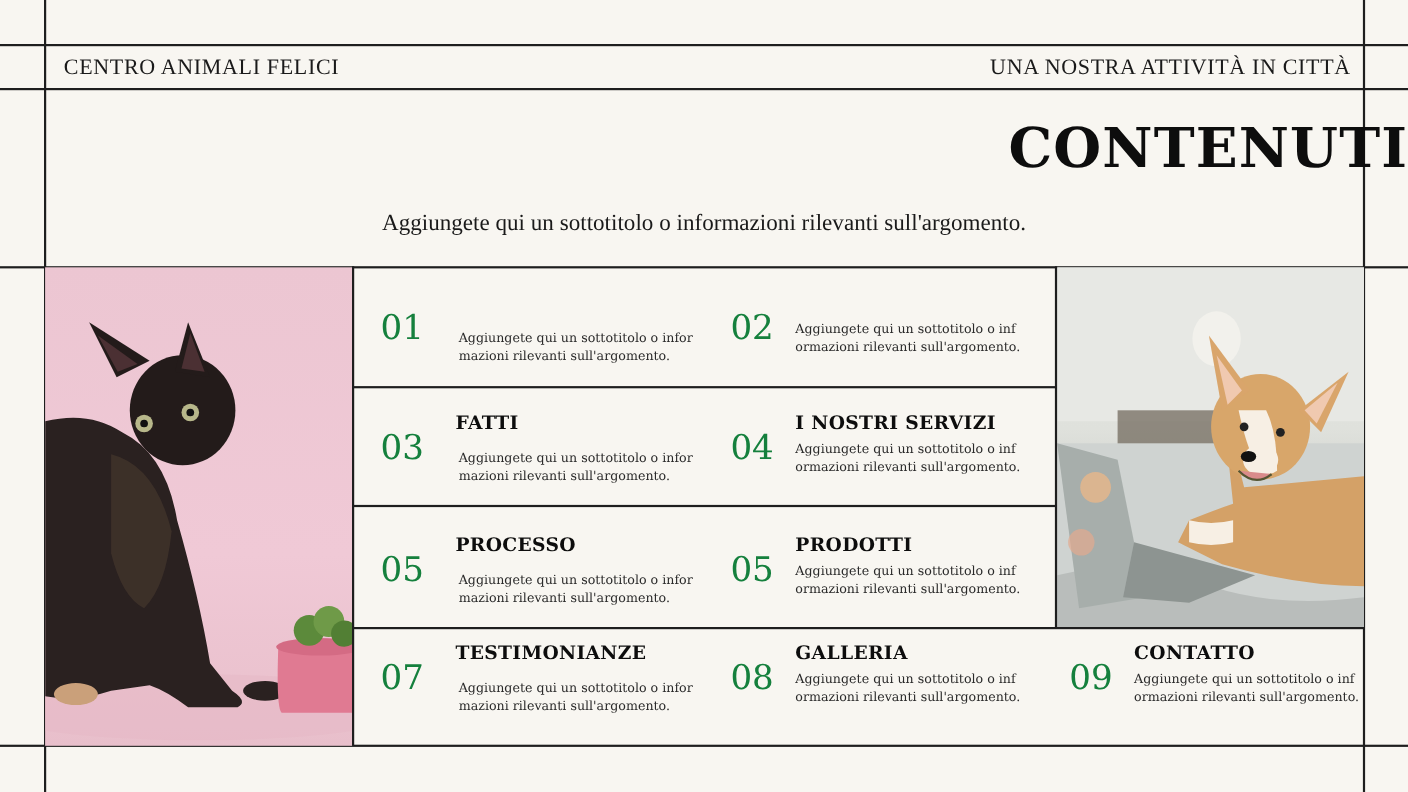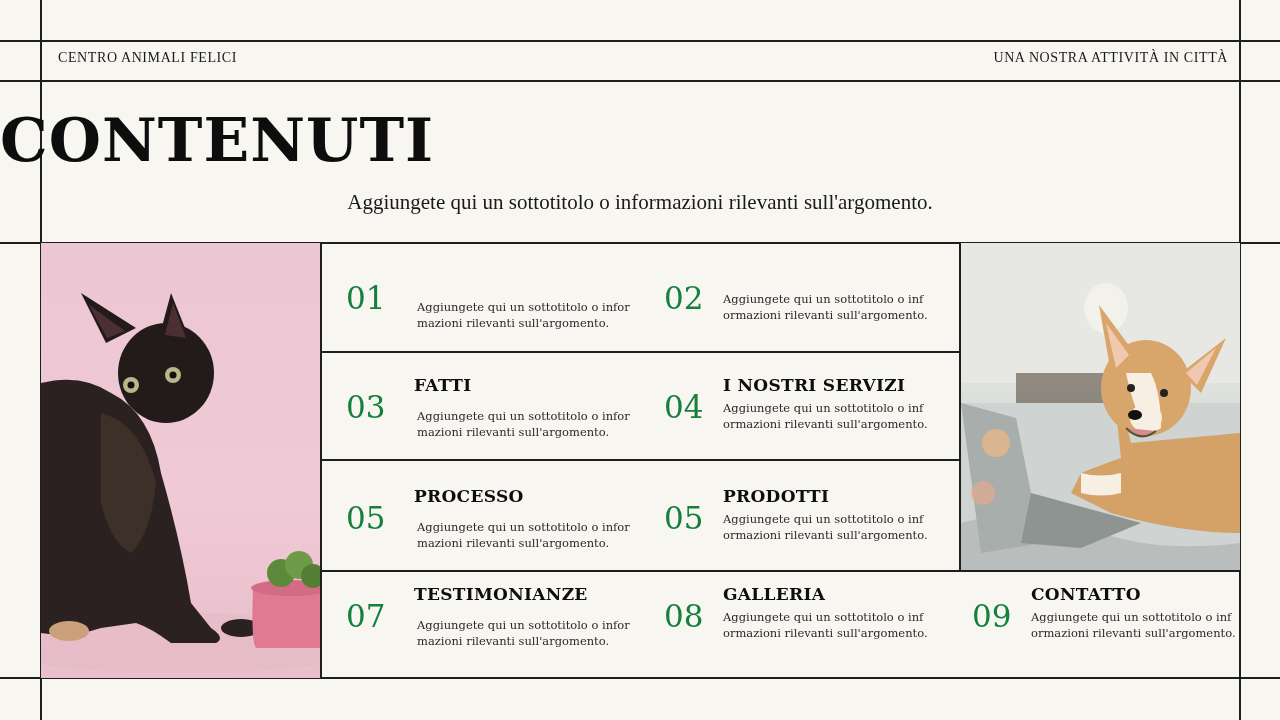--- a/index.html
+++ b/index.html
@@ -11,34 +11,34 @@
     color: #1a1a1a;
   }
   .line { position: absolute; background: #1e1e1e; }
   .h { height: 2px; }
   .v { width: 2px; }
 
   .header-text {
     position: absolute;
     top: 50px;
     font-family: "Liberation Serif", "DejaVu Serif", serif;
-    font-size: 14px;
+    font-size: 20px;
     letter-spacing: 0.6px;
     color: #1a1a1a;
   }
   #brand { left: 58px; }
   #tagline { right: 52px; }
 
   #page-title {
     position: absolute;
     left: 0; width: 1280px; top: 105px;
-    text-align: left;
+    text-align: right;
     font-family: "DejaVu Serif", serif;
     font-weight: bold;
-    font-size: 60px;
+    font-size: 50px;
     letter-spacing: 1px;
     color: #0d0d0d;
   }
   #page-subtitle {
     position: absolute;
     left: 0; width: 1280px; top: 190px;
     text-align: center;
     font-family: "Liberation Serif", "DejaVu Serif", serif;
     font-size: 21px;
     color: #1a1a1a;

